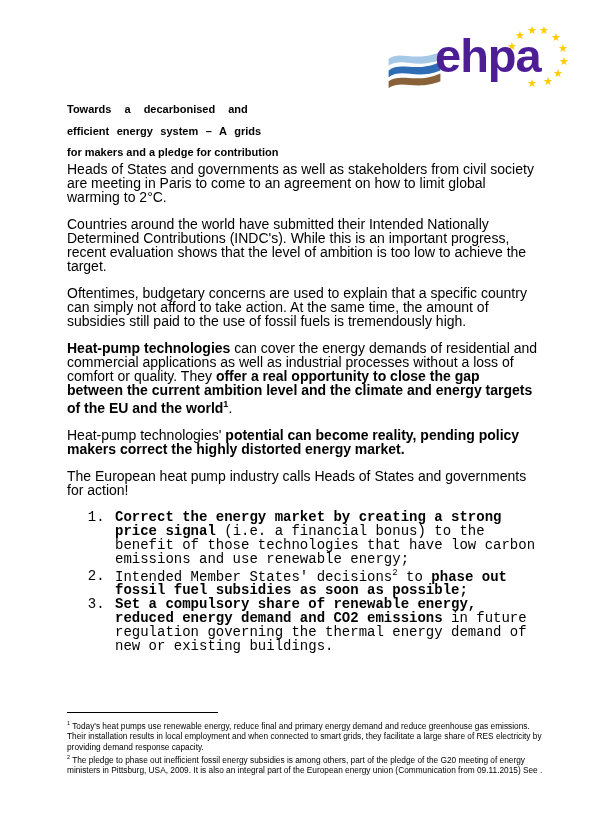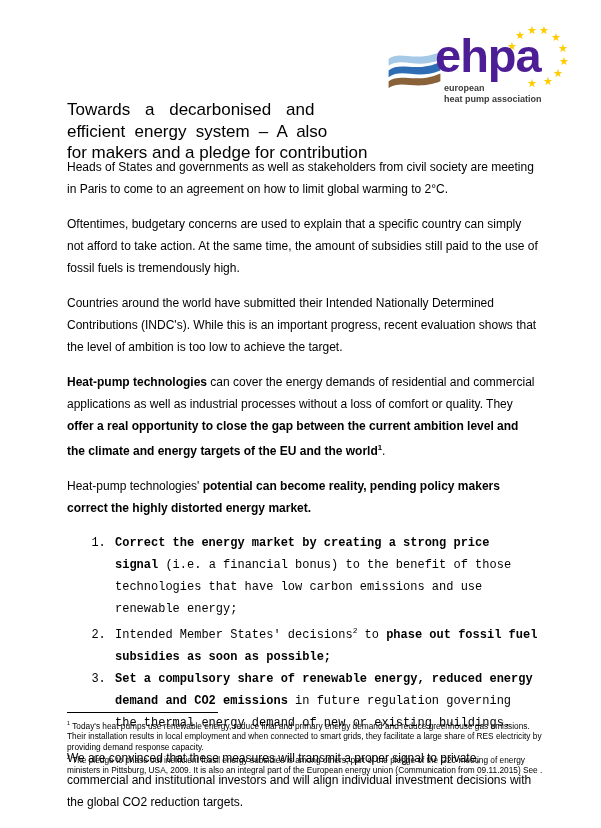--- a/index.html
+++ b/index.html
@@ -21,26 +21,26 @@
   .star {
     position:absolute; font-size:11px; line-height:11px; color:#FFCC00;
     transform:translate(-50%,-50%);
   }
   .tagline {
     position:absolute; left:58px; top:53px; z-index:3;
     font-size:9px; line-height:11px; font-weight:700; color:#3A3A39;
   }
 
   
-  .title { position:absolute; left:67px; top:99px; font-size:17px; font-weight:normal; line-height:21.5px; }
+  .title { position:absolute; left:67px; top:99px; font-size:11px; font-weight:bold; line-height:21.5px; }
   .title .tl0 { word-spacing:10px; }
   .title .tl1 { word-spacing:4.5px; }
 
   
-  .body { position:absolute; left:67px; top:156px; width:472px; font-size:12px; line-height:22px; }
+  .body { position:absolute; left:67px; top:162px; width:472px; font-size:14px; line-height:14px; }
   .body p { margin:0 0 13px 0; }
   ol.action-list { margin:0 0 13px 0; padding-left:46px; }
   ol.action-list li { margin:0; padding-left:2px;font-family:Liberation Mono, monospace; }
   sup { font-size:0.65em; }
 
   
   .footer { position:absolute; left:67px; top:712px; width:481px; }
   .fn-rule { width:151px; border-top:1px solid #000; margin:0 0 5px 0; }
   .footnote { font-size:8.3px; line-height:10.4px; margin:0; }
 </style>
@@ -64,46 +64,42 @@
       <span class="star" style="left:170px; top:7px;">★</span>
       <span class="star" style="left:177px; top:18px;">★</span>
       <span class="star" style="left:178px; top:31px;">★</span>
       <span class="star" style="left:172px; top:43px;">★</span>
       <span class="star" style="left:162px; top:51px;">★</span>
       <span class="star" style="left:146px; top:53px;">★</span>
     </div>
 
     <div class="brand">ehpa</div>
 
-    <div class="tagline">
-      <div>european</div>
-      <div>heat pump association</div>
-    </div>
   </div>
 
   <div class="title">
     <div class="tl0">Towards a decarbonised and</div>
-    <div class="tl1">efficient energy system – A also</div>
+    <div class="tl1">efficient energy system – A grids</div>
     <div class="tl2">for makers and a pledge for contribution</div>
   </div>
 
   <div class="body">
     <p><span>Heads of States and governments as well as stakeholders from civil society are meeting in Paris to come to an agreement on how to limit global warming to 2°C.</span></p>
+    <p><span>Countries around the world have submitted their Intended Nationally Determined Contributions (INDC's). While this is an important progress, recent evaluation shows that the level of ambition is too low to achieve the target.</span></p>
     <p><span>Oftentimes, budgetary concerns are used to explain that a specific country can simply not afford to take action. At the same time, the amount of subsidies still paid to the use of fossil fuels is tremendously high.</span></p>
-    <p><span>Countries around the world have submitted their Intended Nationally Determined Contributions (INDC's). While this is an important progress, recent evaluation shows that the level of ambition is too low to achieve the target.</span></p>
     <p><span style="font-weight: 700;">Heat-pump technologies</span><span> can cover the energy demands of residential and commercial applications as well as industrial processes without a loss of comfort or quality. They </span><span style="font-weight: 700;">offer a real opportunity to close the gap between the current ambition level and the climate and energy targets of the EU and the world</span><sup style="font-weight: 700;">1</sup><span>.</span></p>
     <p><span>Heat-pump technologies' </span><span style="font-weight: 700;">potential can become reality, pending policy makers correct the highly distorted energy market.</span></p>
+    <p><span>The European heat pump industry calls Heads of States and governments for action!</span></p>
 
     <ol class="action-list">
       <li><span style="font-weight: 700;">Correct the energy market by creating a strong price signal</span><span> (i.e. a financial bonus) to the benefit of those technologies that have low carbon emissions and use renewable energy;</span></li>
       <li><span>Intended Member States' decisions</span><sup>2</sup><span> to </span><span style="font-weight: 700;">phase out fossil fuel subsidies as soon as possible;</span></li>
       <li><span style="font-weight: 700;">Set a compulsory share of renewable energy, reduced energy demand and CO2 emissions</span><span> in future regulation governing the thermal energy demand of new or existing buildings.</span></li>
     </ol>
 
-    <p><span>We are convinced that these measures will transmit a proper signal to private, commercial and institutional investors and will align individual investment decisions with the global CO2 reduction targets.</span></p>
   </div>
 
   <div class="footer">
     <div class="fn-rule"></div>
     <p class="footnote"><sup>1</sup><span> Today's heat pumps use renewable energy, reduce final and primary energy demand and reduce greenhouse gas emissions. Their installation results in local employment and when connected to smart grids, they facilitate a large share of RES electricity by providing demand response capacity.</span></p>
     <p class="footnote"><sup>2</sup><span> The pledge to phase out inefficient fossil energy subsidies is among others, part of the pledge of the G20 meeting of energy ministers in Pittsburg, USA, 2009. It is also an integral part of the European energy union (Communication from 09.11.2015) See .</span></p>
   </div>
 
 </div>
 

